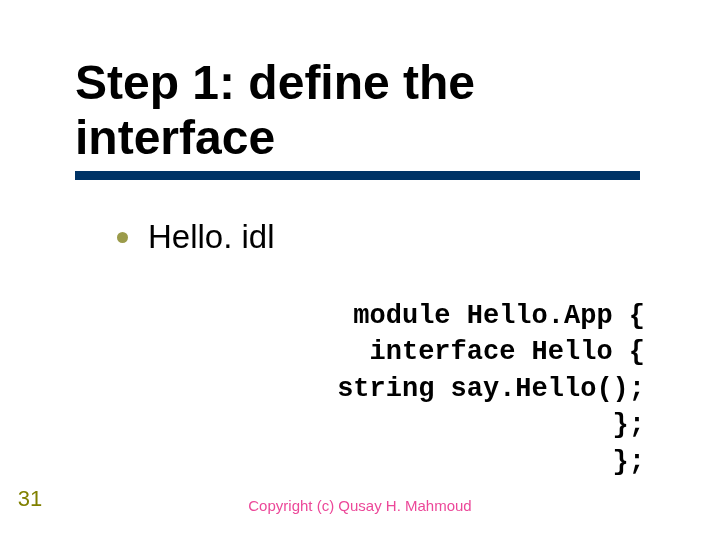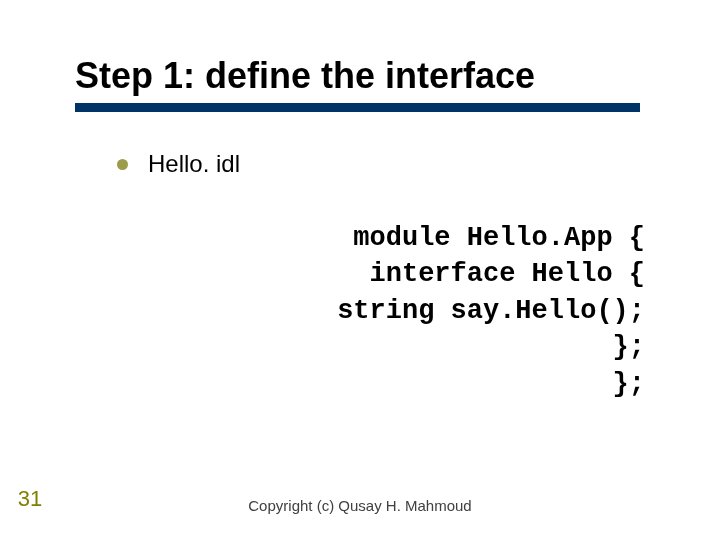--- a/index.html
+++ b/index.html
@@ -11,21 +11,21 @@
     position: relative;
     overflow: hidden;
   }
   .slide {
     width: 100%;
     height: 100%;
     padding: 55px 75px 40px 75px;
     position: relative;
   }
   .title {
-    font-size: 36px;
+    font-size: 48px;
     font-weight: bold;
     color: #000;
     margin-bottom: 6px;
   }
   .title-underline {
     width: 565px;
     height: 9px;
     background: #003366;
     margin-bottom: 38px;
   }
@@ -37,21 +37,21 @@
   }
   .bullet-dot {
     width: 11px;
     height: 11px;
     border-radius: 50%;
     background: #9b9b4a;
     margin-right: 20px;
     flex-shrink: 0;
   }
   .bullet-text {
-    font-size: 24px;
+    font-size: 33px;
     color: #000;
   }
   .code {
     font-family: "Courier New", Courier, monospace;
     font-size: 27px;
     font-weight: bold;
     color: #000;
     line-height: 1.35;
     white-space: pre;
     margin-left: 0;
@@ -67,21 +67,21 @@
     color: #808000;
     margin-top: 21px;
   }
   .footer {
     position: absolute;
     bottom: 26px;
     left: 0;
     width: 100%;
     text-align: center;
     font-size: 15px;
-    color: #404040;
+    color: #ec4899;
   }
 </style>
 </head>
 <body>
 
 <div class="slide">
   <div class="title">Step 1: define the interface</div>
   <div class="title-underline"></div>
 
   <div class="bullet-row">

